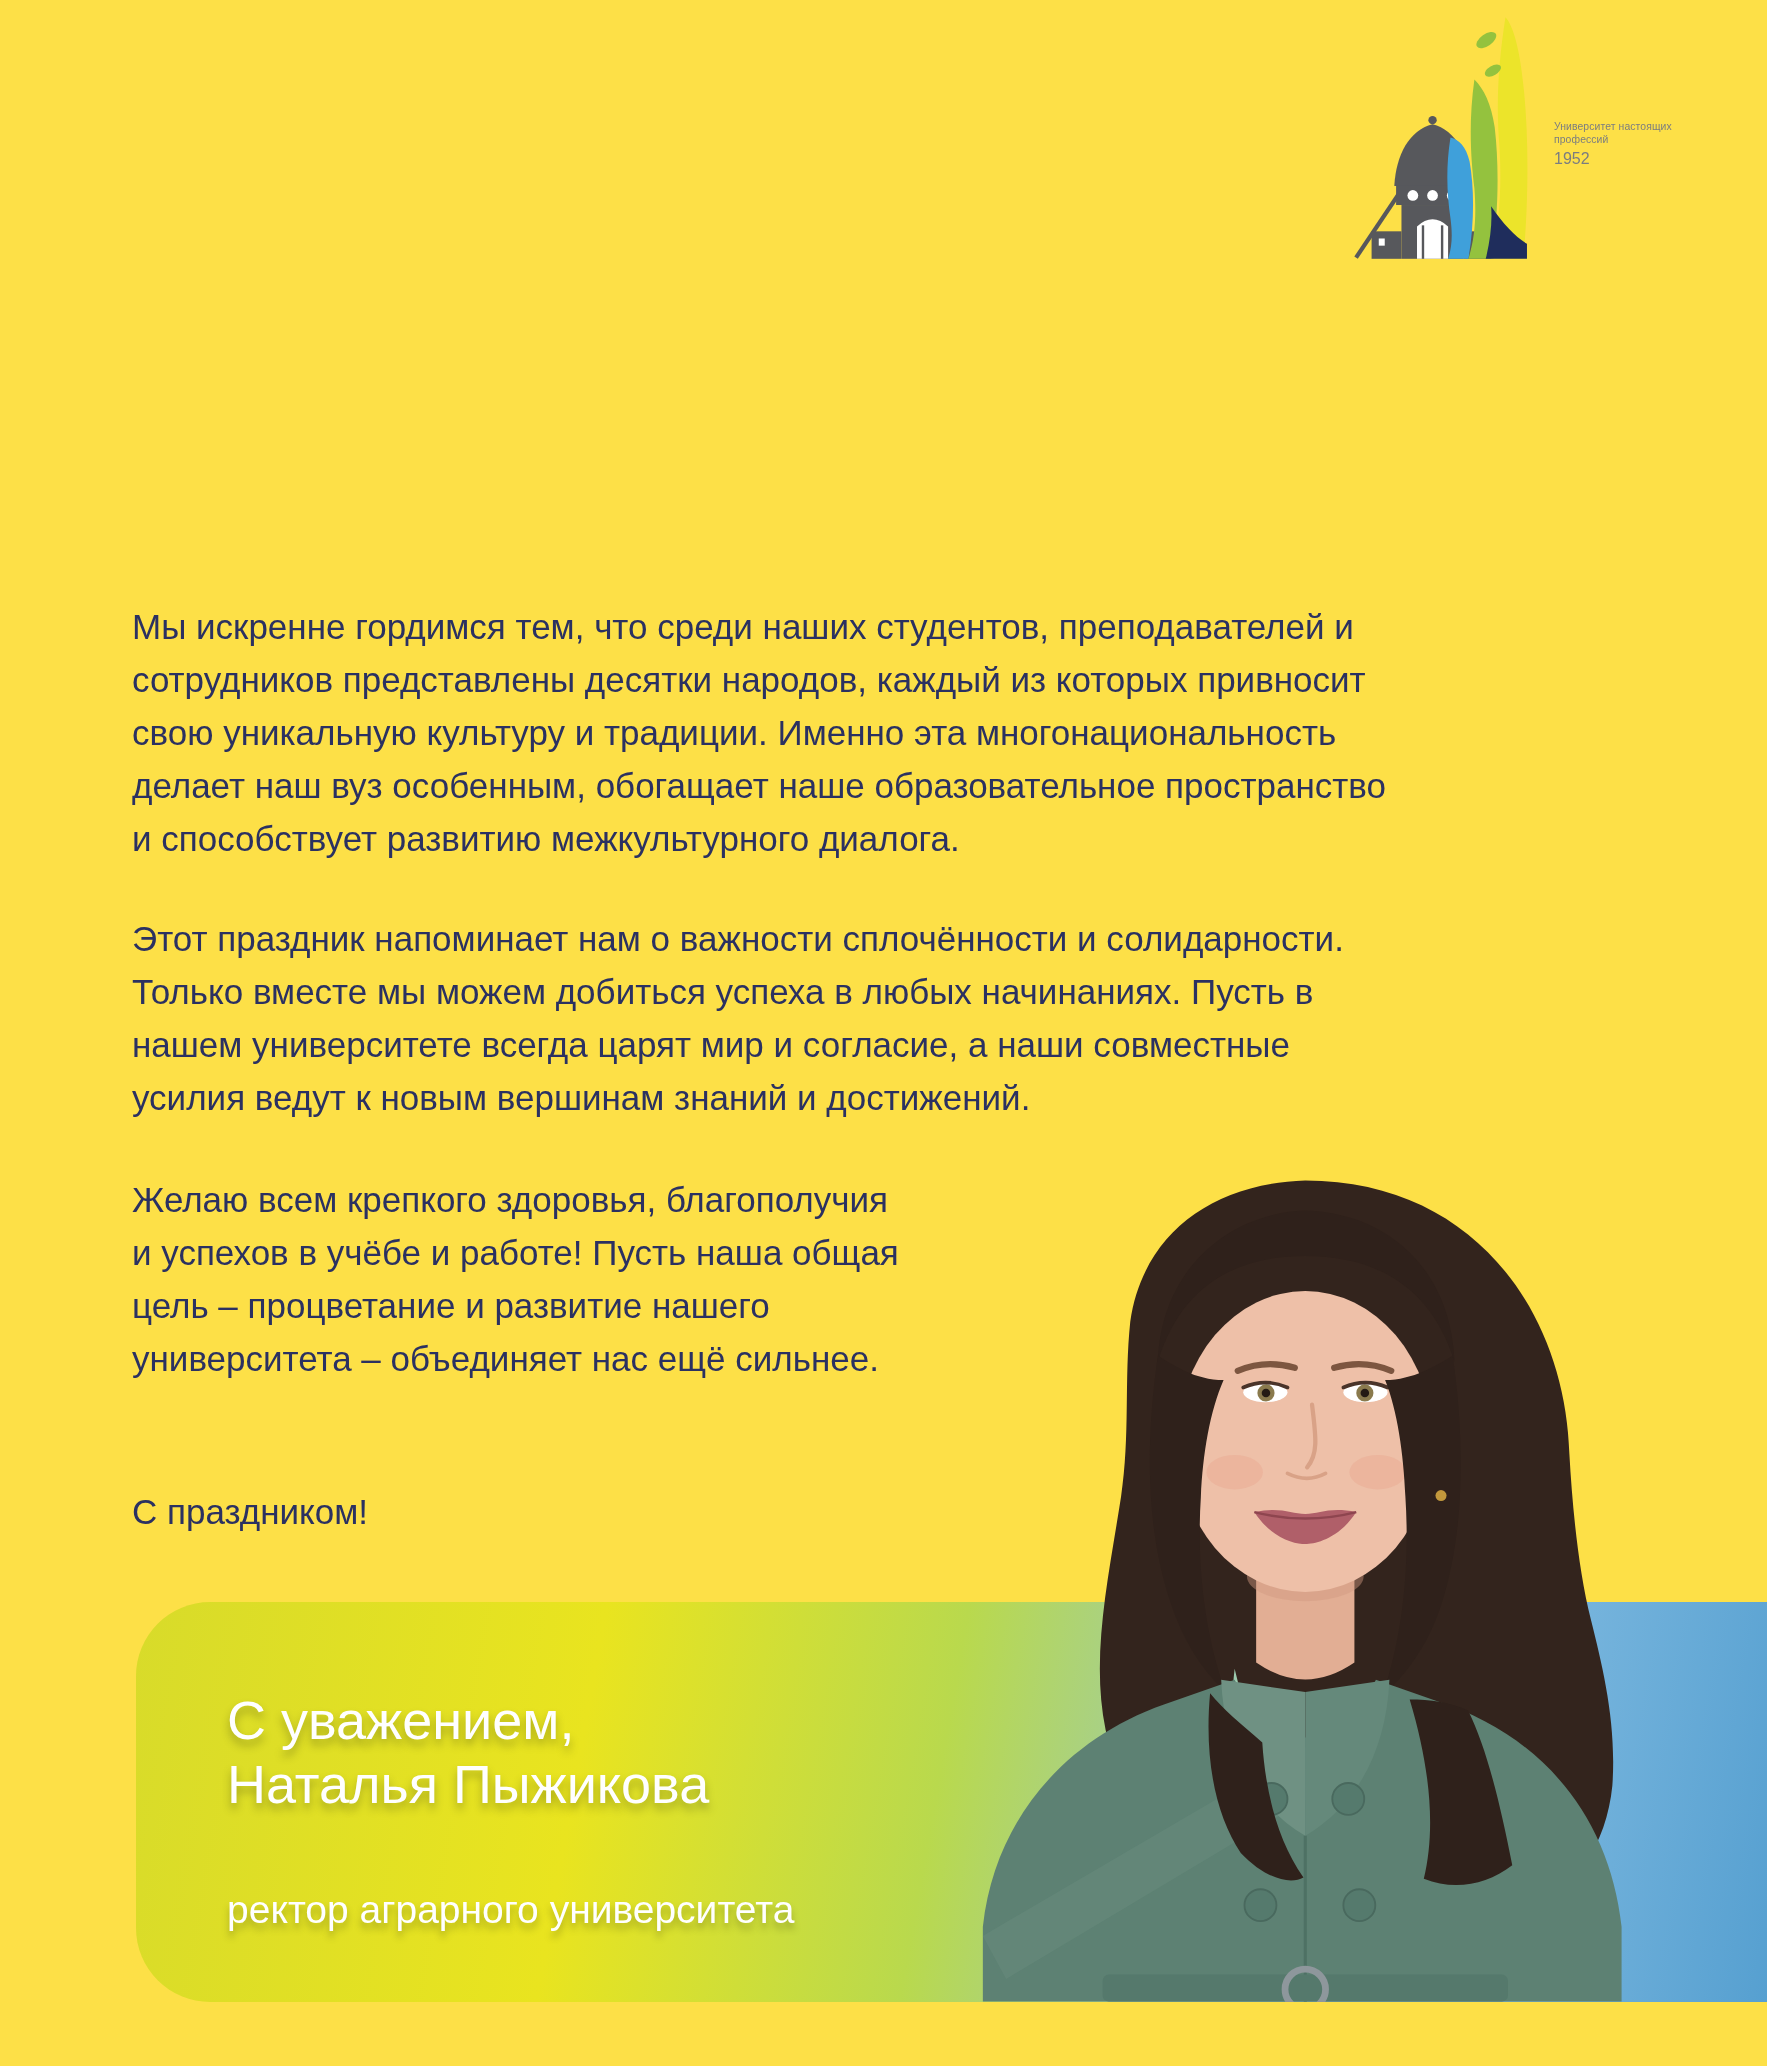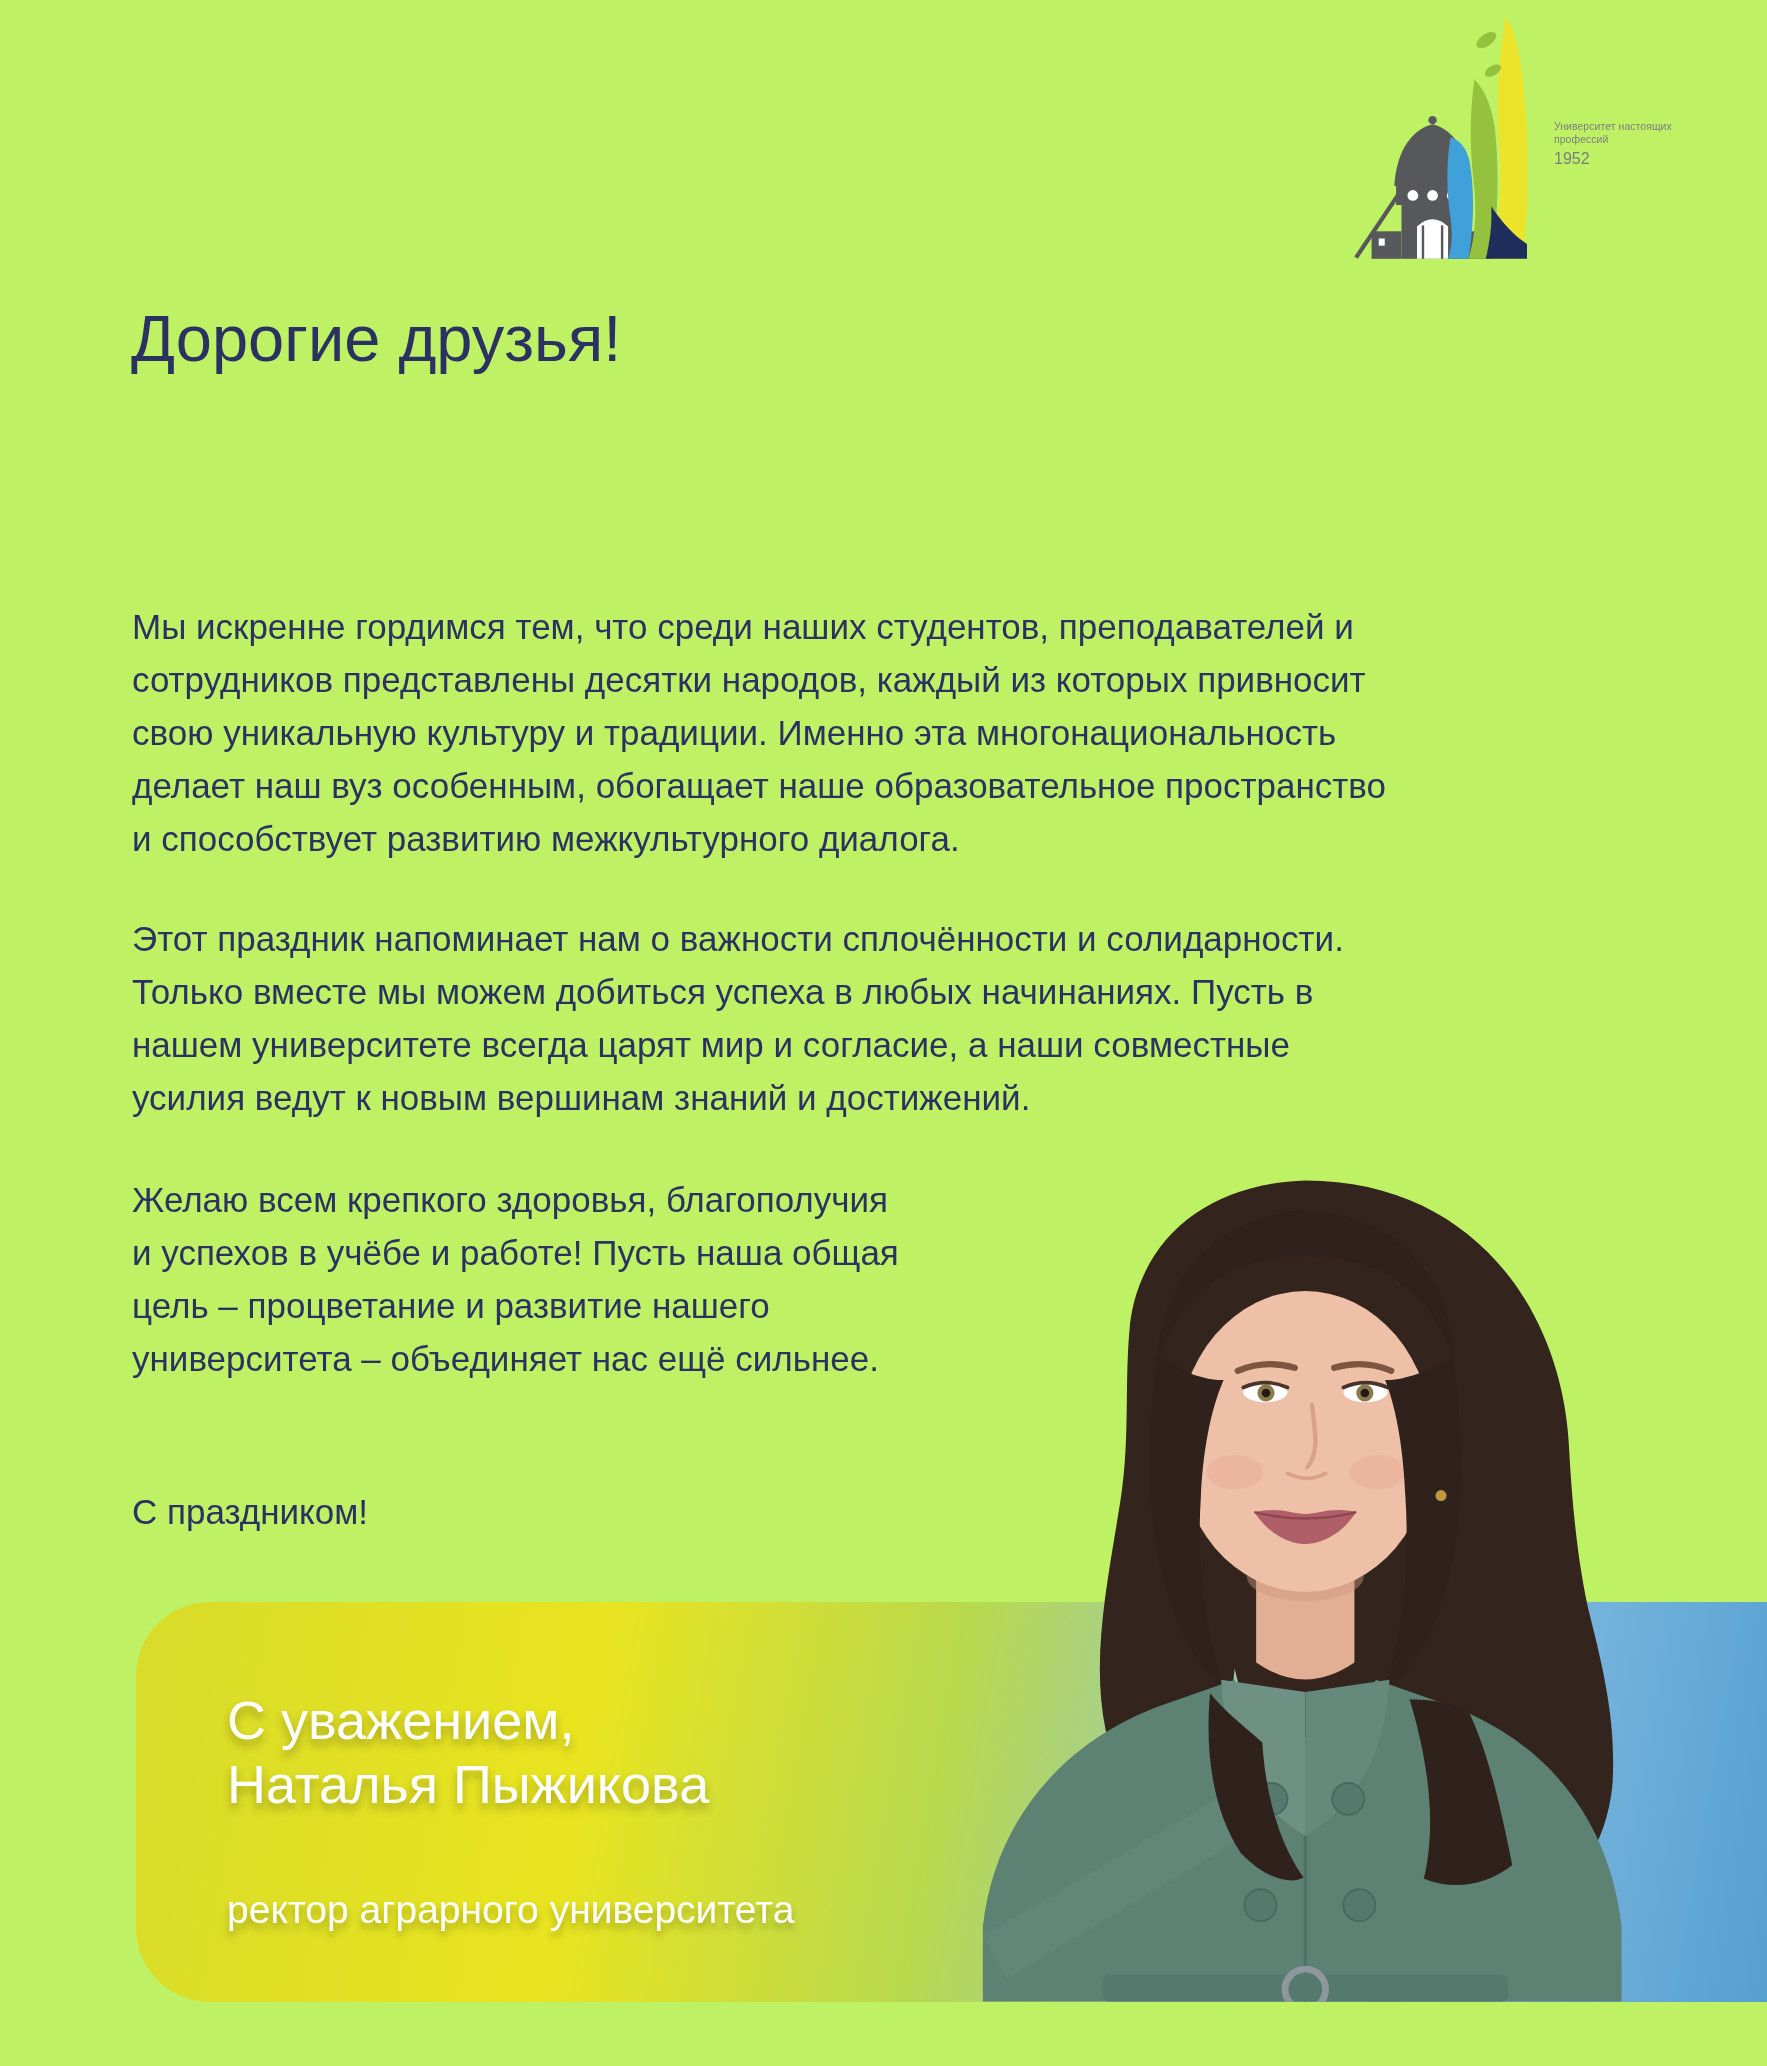--- a/index.html
+++ b/index.html
@@ -1,17 +1,17 @@
 <!DOCTYPE html>
 <html style="font-size:9.8px"><head>
 <meta charset="utf-8">
 <style>
   html,body{margin:0;padding:0;background:#ffffff;}
   .page{
-    position:relative;width:1767px;height:2066px;background:#bef264;overflow:hidden;
+    position:relative;width:1767px;height:2066px;background:#fde047;overflow:hidden;
     font-family:"Liberation Sans",sans-serif;color:#2b3161;
   }
   
   .logo-mark{position:absolute;left:1346px;top:9.2px;width:197px;height:251px;}
   .logo-text{position:absolute;left:1554px;top:120px;width:203px;}
   .logo-tagline{font-size:10.4px;line-height:13px;color:#7b7d80;letter-spacing:0.1px;}
   .logo-name{margin-top:5.5px;font-size:19px;line-height:23px;font-weight:bold;color:#23386e;letter-spacing:0.1px;}
   .logo-year{margin-top:4.3px;font-size:16px;color:#7b7d80;}
   
   .title{position:absolute;left:131px;top:258px;font-size:65px;line-height:73px;font-weight:400;color:#2b3161;}
@@ -71,21 +71,20 @@
     <path d="M238,330 C258,360 279,381 298,393 L298,418 L229,418 C237,386 240,356 238,330 Z" fill="#1f2d5c"></path>
     <ellipse cx="230" cy="52" rx="19" ry="10" fill="#94c23e" transform="rotate(-35 230 52)"></ellipse>
     <ellipse cx="241" cy="103" rx="15" ry="8" fill="#94c23e" transform="rotate(-30 241 103)"></ellipse>
   </svg>
 
   <div class="logo-text">
     <div class="logo-tagline">Университет настоящих<br>профессий</div>
     <div class="logo-year">1952</div>
   </div>
 
-  <h1 class="title">Дорогие друзья!</h1>
 
   <div class="para p2">Мы искренне гордимся тем, что среди наших студентов, преподавателей и<br>сотрудников представлены десятки народов, каждый из которых привносит<br>свою уникальную культуру и традиции. Именно эта многонациональность<br>делает наш вуз особенным, обогащает наше образовательное пространство<br>и способствует развитию межкультурного диалога.</div>
   <div class="para p4">Желаю всем крепкого здоровья, благополучия<br>и успехов в учёбе и работе! Пусть наша общая<br>цель – процветание и развитие нашего<br>университета – объединяет нас ещё сильнее.</div>
   <div class="para p3">Этот праздник напоминает нам о важности сплочённости и солидарности.<br>Только вместе мы можем добиться успеха в любых начинаниях. Пусть в<br>нашем университете всегда царят мир и согласие, а наши совместные<br>усилия ведут к новым вершинам знаний и достижений.</div>
   <div class="para closing">С праздником!</div>
 
   <div class="sig-card">
     <div class="sig-name">С уважением,<br>Наталья Пыжикова</div>
     <div class="sig-role">ректор аграрного университета</div>
   </div>

